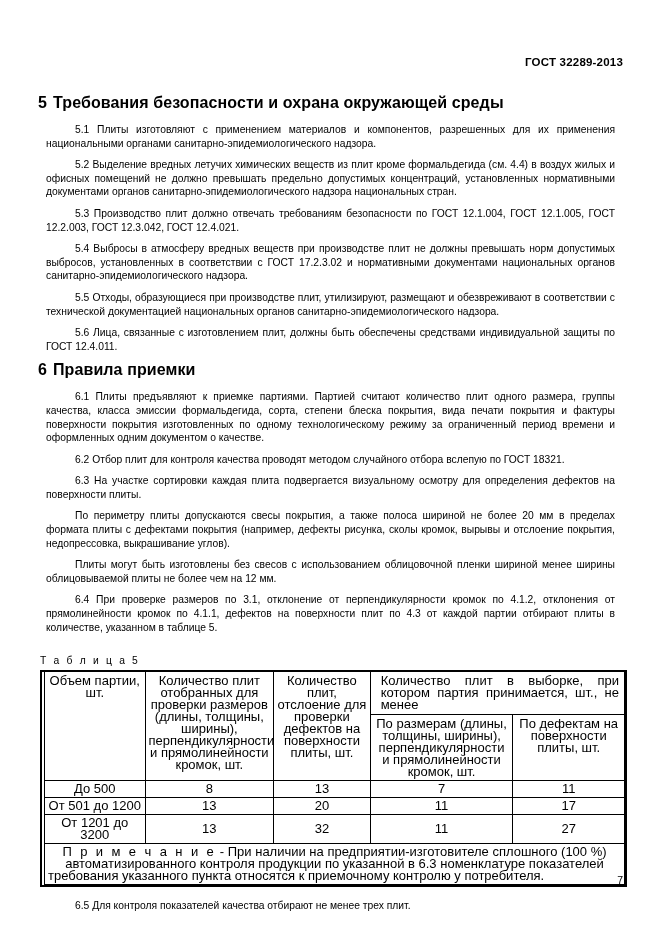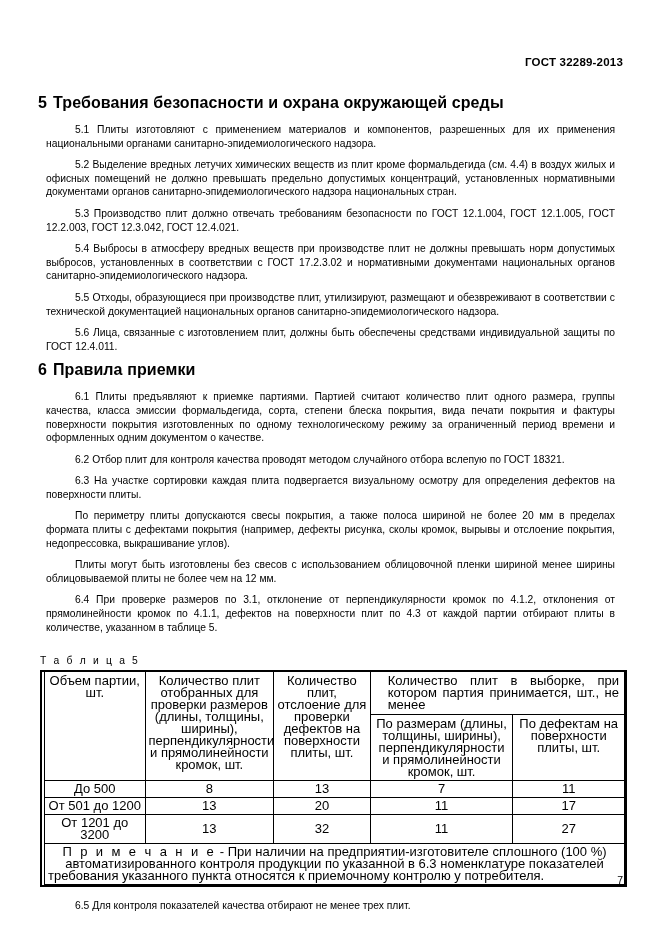--- a/index.html
+++ b/index.html
@@ -74,21 +74,21 @@
     vertical-align: top;
     text-align: center;
   }
   table.t5 .hdr-cell {
     vertical-align: top;
     padding-top: 3px;
   }
   table.t5 .hdr-span {
     text-align: justify;
     text-align-last: left;
-    padding: 3px 5px 3px 17px;
+    padding: 3px 5px 3px 10px;
   }
   table.t5 td.num {
     vertical-align: middle;
     text-align: center;
   }
   table.t5 td.vol {
     text-align: center;
     vertical-align: top;
   }
   .note-row td {

